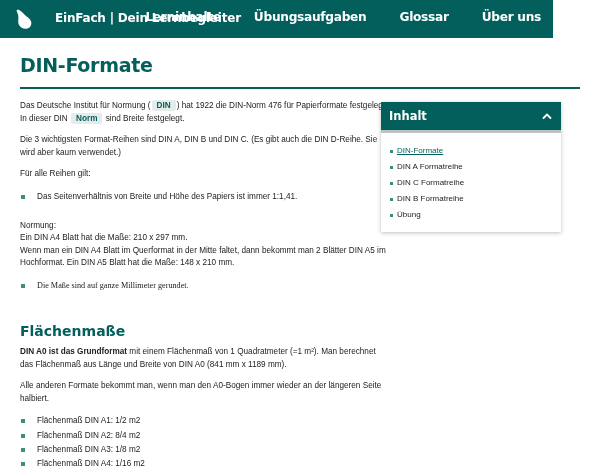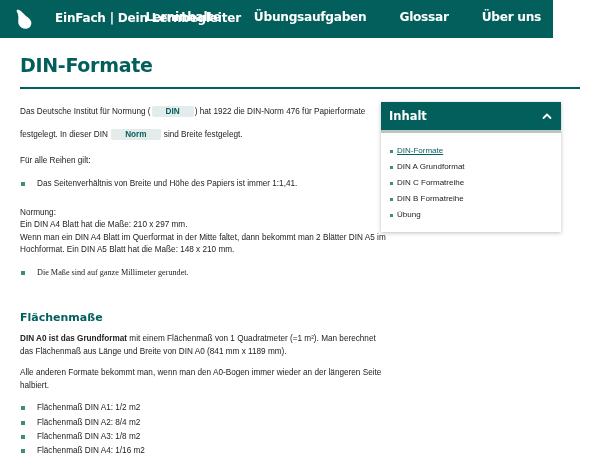--- a/index.html
+++ b/index.html
@@ -28,30 +28,30 @@
       letter-spacing: -0.3px;
     }
     .title-rule {
       position: absolute; left: 20px; top: 87px; width: 560px; height: 2px; background: #035f5c;
     }
 
     .main { position: absolute; left: 20px; top: 100px; width: 368px; line-height: 12.5px; }
     .main p { margin-bottom: 9px; }
     .chip {
       display: inline-block; background: #e3ecea; color: #035f5c; font-weight: bold;
-      padding: 0 14px; border-radius: 2px; line-height: 11px; margin: 6px 1px;
+      padding: 0 5px; border-radius: 2px; line-height: 11px; margin: 0 1px;
     }
     ul.sq { list-style: none; margin-bottom: 9px; }
     ul.sq li { position: relative; padding-left: 17px; line-height: 14.2px; }
     ul.sq li::before {
       content: ""; position: absolute; left: 1px; top: 5px; width: 4px; height: 4px; background: #3e8d78;
     }
     .subhead {
       color: #035f5c; font-family: "DejaVu Sans", sans-serif; font-weight: bold;
-      font-size: 11px; margin-bottom: 9px;
+      font-size: 14px; margin-bottom: 9px;
     }
     strong { font-weight: bold; }
 
     .toc {
       position: absolute; left: 381px; top: 102px; width: 180px; height: 130px;
       background: #fff; box-shadow: 0 1px 4px rgba(0,0,0,0.25);
     }
     .toc-head {
       height: 31px; background: #035f5c; color: #fff; display: flex; align-items: center;
       justify-content: space-between; padding: 0 9px 0 8px; border-bottom: 3px solid #b9c4c3;
@@ -82,20 +82,21 @@
 
 <h1 class="page-title">DIN-Formate</h1>
 <div class="title-rule"></div>
 
 <main class="main">
   <p>
     <span>Das Deutsche Institut für Normung (</span><span class="chip">DIN</span><span>) hat 1922 die DIN-Norm 476 für Papierformate festgelegt. In dieser DIN</span>
     <span class="chip">Norm</span>
     <span>sind Breite festgelegt.</span>
   </p>
+  <p>Die 3 wichtigsten Format-Reihen sind DIN A, DIN B und DIN C. (Es gibt auch die DIN D-Reihe. Sie wird aber kaum verwendet.)</p>
   <p>Für alle Reihen gilt:</p>
   <ul class="sq" style="margin-bottom:16px;">
     <li>Das Seitenverhältnis von Breite und Höhe des Papiers ist immer 1:1,41.</li>
   </ul>
   <p>
     <span>Normung:</span><br>
     <span>Ein DIN A4 Blatt hat die Maße: 210 x 297 mm.</span><br>
     <span>Wenn man ein DIN A4 Blatt im Querformat in der Mitte faltet, dann bekommt man 2 Blätter DIN A5 im Hochformat. Ein DIN A5 Blatt hat die Maße: 148 x 210 mm.</span>
   </p>
   <ul class="sq" style="margin-bottom:32px;font-family:Liberation Serif, serif;">
@@ -117,18 +118,18 @@
 
 <aside class="toc">
   <div class="toc-head">
     <span class="toc-title">Inhalt</span>
     <svg class="toc-chevron" viewBox="0 0 10 10">
       <path d="M1.5 7 L5 3.5 L8.5 7" stroke="#ffffff" stroke-width="1.8" fill="none" stroke-linecap="round"></path>
     </svg>
   </div>
   <ul>
     <li><a href="#" class="active">DIN-Formate</a></li>
-    <li><a href="#">DIN A Grundformat</a></li>
+    <li><a href="#">DIN A Formatreihe</a></li>
     <li><a href="#">DIN C Formatreihe</a></li>
     <li><a href="#">DIN B Formatreihe</a></li>
     <li><a href="#">Übung</a></li>
   </ul>
 </aside>
 
 </body></html>

